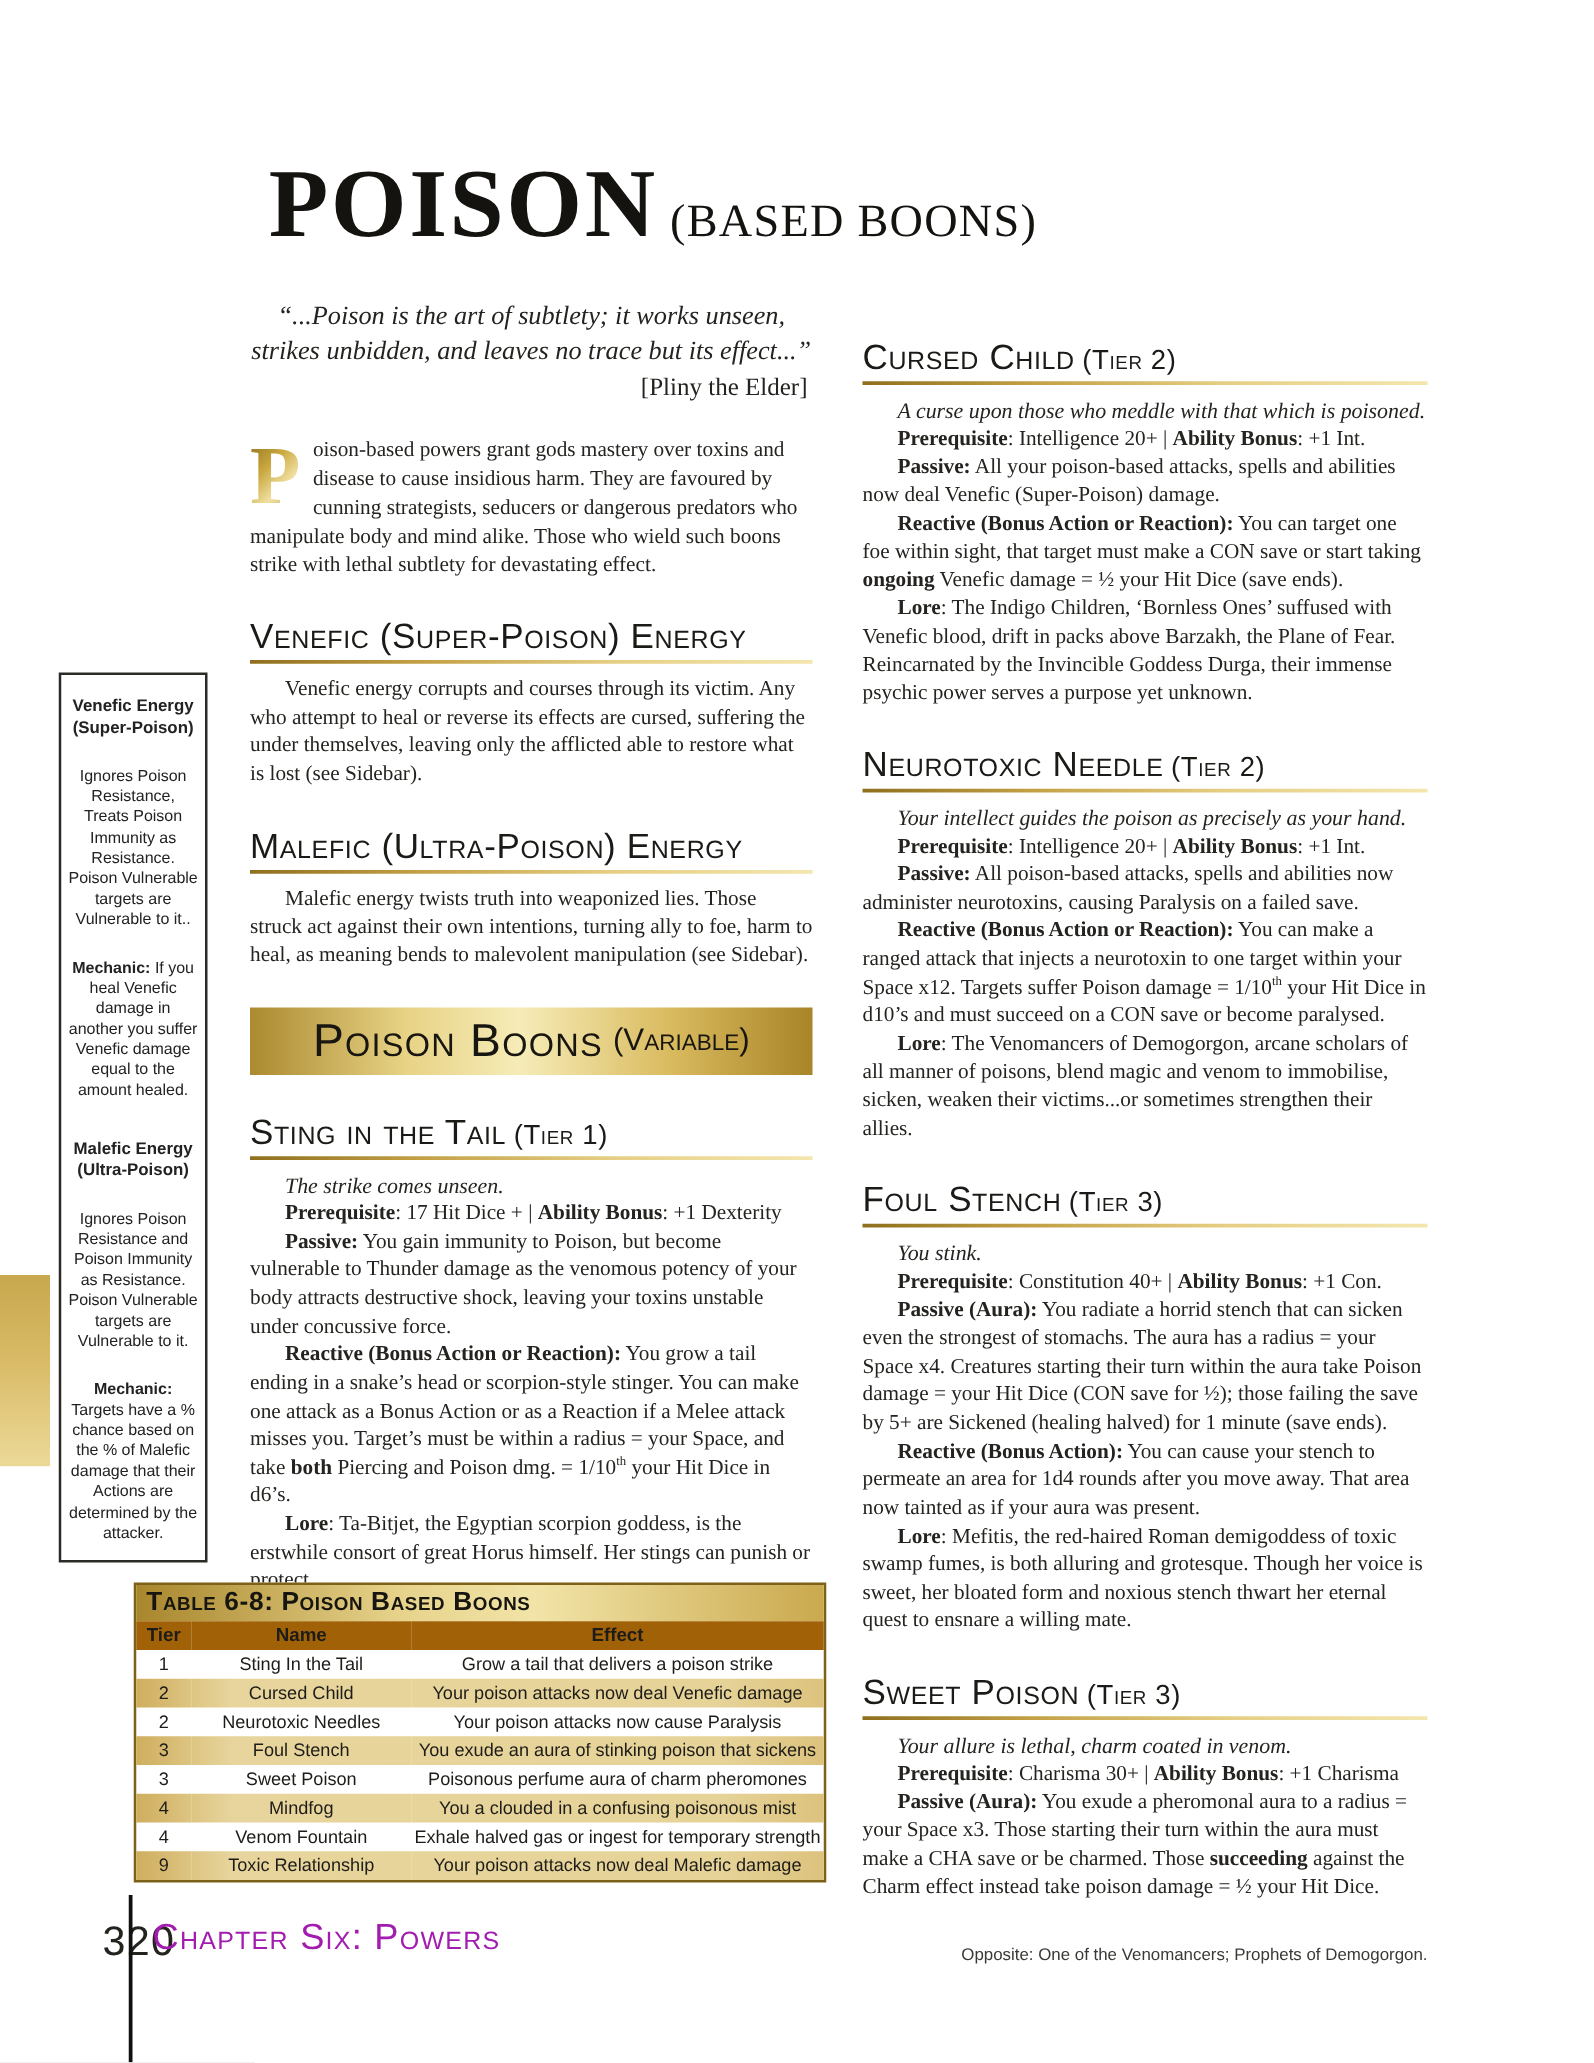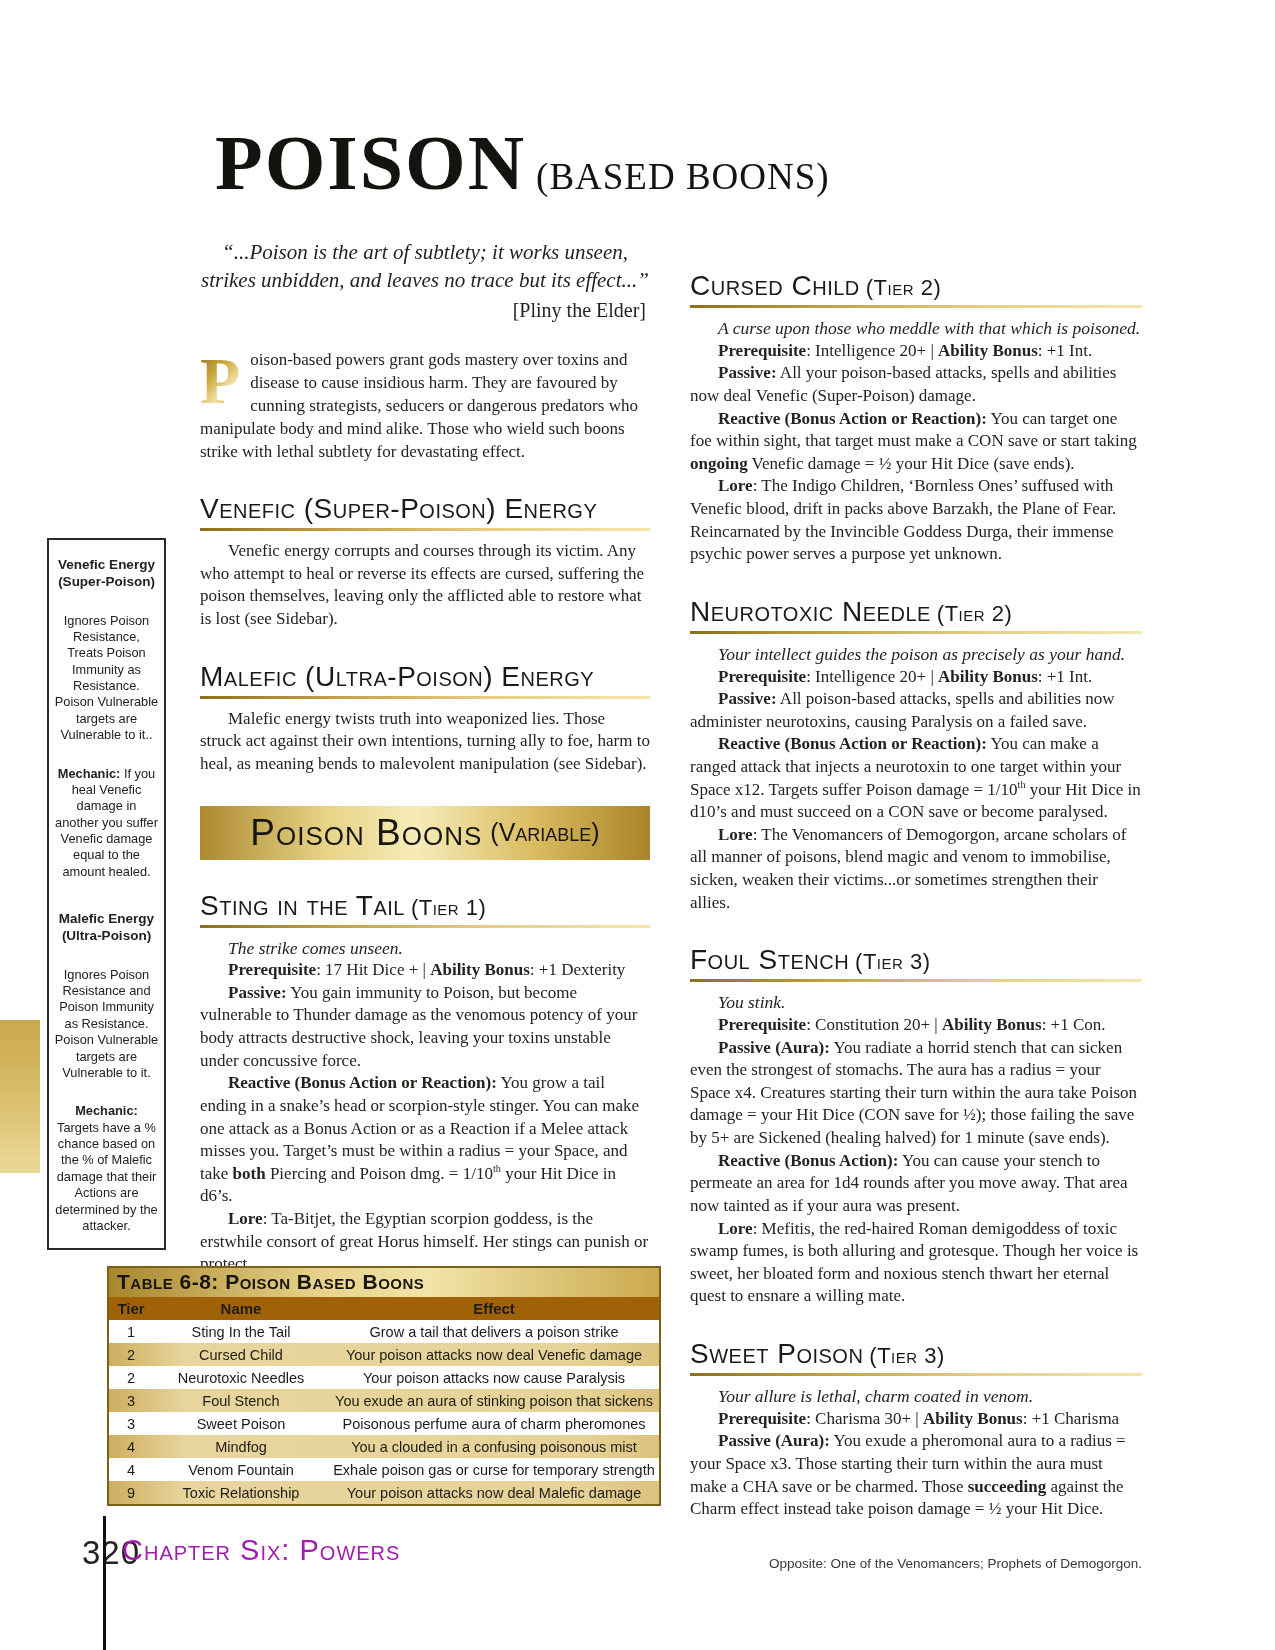--- a/index.html
+++ b/index.html
@@ -118,21 +118,21 @@
       <div id="quote-attr">[Pliny the Elder]</div>
     </div>
 
     <div id="intro-para" class="body-text">
       <span id="drop-cap">P</span><span>oison-based powers grant gods mastery over toxins and disease to cause insidious harm. They are favoured by cunning strategists, seducers or dangerous predators who manipulate body and mind alike. Those who wield such boons strike with lethal subtlety for devastating effect.</span>
     </div>
 
     <div>
       <div class="sec-heading">Venefic (Super-Poison) Energy</div>
       <div class="gold-rule"></div>
-      <p class="para sec-body">Venefic energy corrupts and courses through its victim. Any who attempt to heal or reverse its effects are cursed, suffering the poison themselves, leaving only the afflicted able to restore what is lost (see Sidebar).</p>
+      <p class="para sec-body">Venefic energy corrupts and courses through its victim. Any who attempt to heal or reverse its effects are cursed, suffering the under themselves, leaving only the afflicted able to restore what is lost (see Sidebar).</p>
     </div>
 
     <div>
       <div class="sec-heading">Malefic (Ultra-Poison) Energy</div>
       <div class="gold-rule"></div>
       <p class="para sec-body">Malefic energy twists truth into weaponized lies. Those struck act against their own intentions, turning ally to foe, harm to heal, as meaning bends to malevolent manipulation (see Sidebar).</p>
     </div>
 
     <div id="boons-banner">
       <span class="banner-title">Poison Boons</span>
@@ -169,21 +169,21 @@
       <p class="para"><span class="b">Prerequisite</span><span>: Intelligence 20+ | </span><span class="b">Ability Bonus</span><span>: +1 Int.</span></p>
       <p class="para"><span class="b">Passive:</span><span> All poison-based attacks, spells and abilities now administer neurotoxins, causing Paralysis on a failed save.</span></p>
       <p class="para"><span class="b">Reactive (Bonus Action or Reaction):</span><span> You can make a ranged attack that injects a neurotoxin to one target within your Space x12. Targets suffer Poison damage = 1/10</span><sup>th</sup><span> your Hit Dice in d10’s and must succeed on a CON save or become paralysed.</span></p>
       <p class="para"><span class="b">Lore</span><span>: The Venomancers of Demogorgon, arcane scholars of all manner of poisons, blend magic and venom to immobilise, sicken, weaken their victims...or sometimes strengthen their allies.</span></p>
     </div>
 
     <div class="boon">
       <div class="sec-heading"><span>Foul Stench</span><span class="tier">(Tier 3)</span></div>
       <div class="gold-rule"></div>
       <div class="flavor">You stink.</div>
-      <p class="para"><span class="b">Prerequisite</span><span>: Constitution 20+ | </span><span class="b">Ability Bonus</span><span>: +1 Con.</span></p>
+      <p class="para"><span class="b">Prerequisite</span><span>: Constitution 40+ | </span><span class="b">Ability Bonus</span><span>: +1 Con.</span></p>
       <p class="para"><span class="b">Passive (Aura):</span><span> You radiate a horrid stench that can sicken even the strongest of stomachs. The aura has a radius = your Space x4. Creatures starting their turn within the aura take Poison damage = your Hit Dice (CON save for ½); those failing the save by 5+ are Sickened (healing halved) for 1 minute (save ends).</span></p>
       <p class="para"><span class="b">Reactive (Bonus Action):</span><span> You can cause your stench to permeate an area for 1d4 rounds after you move away. That area now tainted as if your aura was present.</span></p>
       <p class="para"><span class="b">Lore</span><span>: Mefitis, the red-haired Roman demigoddess of toxic swamp fumes, is both alluring and grotesque. Though her voice is sweet, her bloated form and noxious stench thwart her eternal quest to ensnare a willing mate.</span></p>
     </div>
 
     <div class="boon">
       <div class="sec-heading"><span>Sweet Poison</span><span class="tier">(Tier 3)</span></div>
       <div class="gold-rule"></div>
       <div class="flavor">Your allure is lethal, charm coated in venom.</div>
       <p class="para"><span class="b">Prerequisite</span><span>: Charisma 30+ | </span><span class="b">Ability Bonus</span><span>: +1 Charisma</span></p>
@@ -248,21 +248,21 @@
             <td>Poisonous perfume aura of charm pheromones</td>
           </tr>
           <tr>
             <td>4</td>
             <td>Mindfog</td>
             <td>You a clouded in a confusing poisonous mist</td>
           </tr>
           <tr>
             <td>4</td>
             <td>Venom Fountain</td>
-            <td>Exhale poison gas or curse for temporary strength</td>
+            <td>Exhale halved gas or ingest for temporary strength</td>
           </tr>
           <tr>
             <td>9</td>
             <td>Toxic Relationship</td>
             <td>Your poison attacks now deal Malefic damage</td>
           </tr>
         </tbody>
     </table>
   </div>
 

